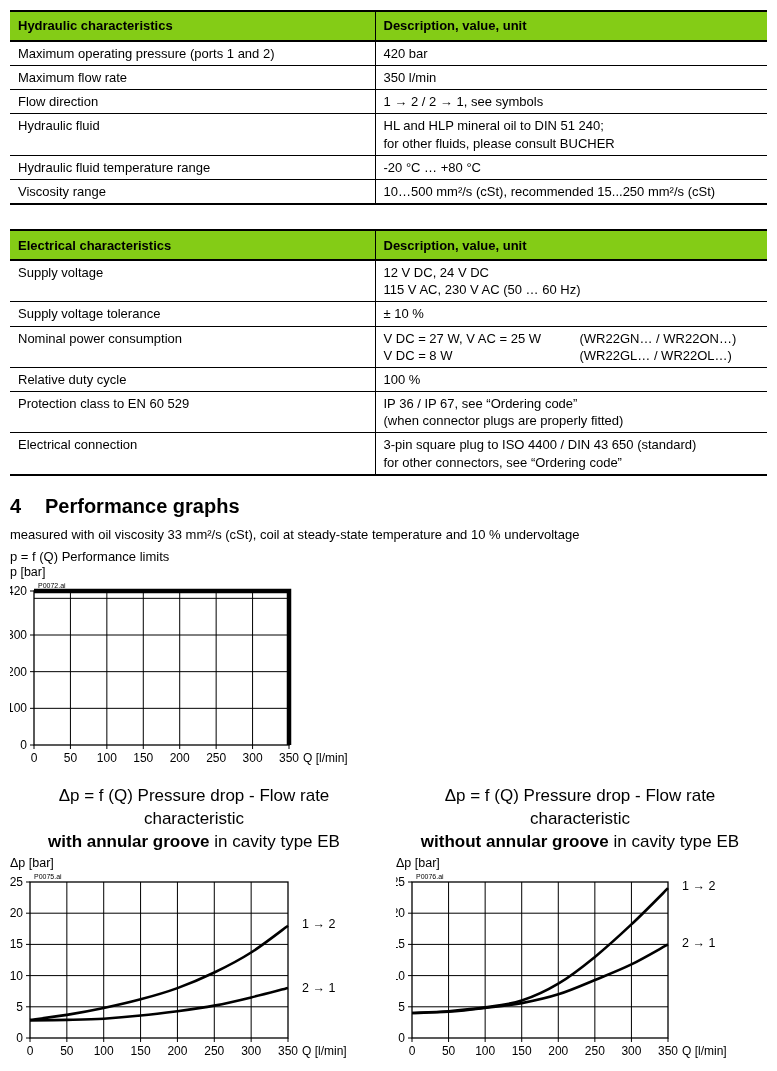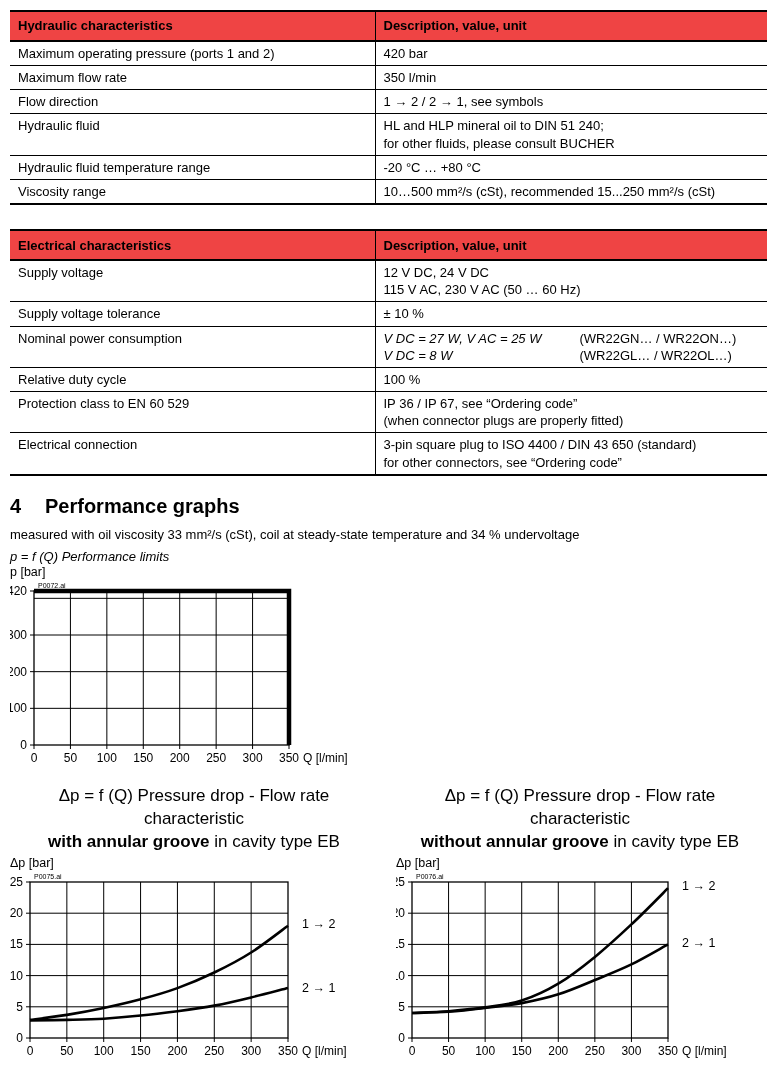--- a/index.html
+++ b/index.html
@@ -4,35 +4,35 @@
 <style>
   html,body{margin:0;padding:0;background:#fff;}
   body{font-family:"Liberation Sans","DejaVu Sans",sans-serif;color:#000;}
   .page{position:relative;width:777px;height:1071px;background:#fff;overflow:hidden;}
   .content{padding:10px 10px 0 10px;}
 
   
   table.chars{border-collapse:collapse;width:757px;table-layout:fixed;
     font-size:13px;line-height:1.32;border-top:2px solid #000;}
   table.chars th,table.chars td{text-align:left;vertical-align:top;padding:3px 8px;}
-  table.chars thead th{background:#ef4444;font-weight:bold;border-bottom:2px solid #000;
+  table.chars thead th{background:#84cc16;font-weight:bold;border-bottom:2px solid #000;
     height:22px;vertical-align:middle;}
   table.chars tbody td{border-bottom:1px solid #000;}
   table.chars tbody tr:last-child td{border-bottom:2px solid #000;}
   table.chars th:first-child,table.chars td:first-child{border-right:1px solid #000;}
   .pre{white-space:pre-line;}
   .tbl-gap{height:24px;}
   .power-line{white-space:nowrap;}
-  .pl-left{display:inline-block;min-width:196px;font-style:italic;}
+  .pl-left{display:inline-block;min-width:196px;}
 
   
   .section-heading{margin-top:18px;font-size:20px;font-weight:bold;line-height:1.2;}
   .section-heading .num{display:inline-block;width:35px;}
   .intro{margin-top:9px;font-size:13px;}
-  .chart-title-line{margin-top:7px;margin-bottom:1px;font-size:13px;font-style:italic;}
+  .chart-title-line{margin-top:7px;margin-bottom:1px;font-size:13px;}
 
   
   .charts-row{display:flex;flex-direction:row;margin-top:8px;}
   .dp-block{width:385px;}
   .dp-block.right{width:378px;margin-left:4px;}
   .dp-title{width:368px;text-align:center;font-size:17px;line-height:1.35;margin-bottom:3px;}
   svg text{fill:#000;}
 </style>
 </head>
 <body>
@@ -124,21 +124,21 @@
           <td class="pre">3-pin square plug to ISO 4400 / DIN 43 650 (standard)
 for other connectors, see “Ordering code”</td>
         </tr>
       </tbody>
     </table>
 
     <div class="section-heading">
       <span class="num">4</span><span>Performance graphs</span>
     </div>
 
-    <div class="intro">measured with oil viscosity 33 mm²/s (cSt), coil at steady-state temperature and 34 % undervoltage</div>
+    <div class="intro">measured with oil viscosity 33 mm²/s (cSt), coil at steady-state temperature and 10 % undervoltage</div>
 
     <div class="chart-title-line">p = f (Q) Performance limits</div>
     <div id="chart-limits"><svg width="391" height="208" viewBox="0 0 391 208" role="img">
           <line x1="24" y1="180" x2="24" y2="184" stroke="#000" stroke-width="1"></line>
           <text x="24" y="197" text-anchor="middle" font-size="12" font-family="Liberation Sans, DejaVu Sans, sans-serif">0</text>
           <line x1="60.42857142857142" y1="26" x2="60.42857142857142" y2="180" stroke="#000" stroke-width="1"></line>
           <line x1="60.42857142857142" y1="180" x2="60.42857142857142" y2="184" stroke="#000" stroke-width="1"></line>
           <text x="60.42857142857142" y="197" text-anchor="middle" font-size="12" font-family="Liberation Sans, DejaVu Sans, sans-serif">50</text>
           <line x1="96.85714285714285" y1="26" x2="96.85714285714285" y2="180" stroke="#000" stroke-width="1"></line>
           <line x1="96.85714285714285" y1="180" x2="96.85714285714285" y2="184" stroke="#000" stroke-width="1"></line>

